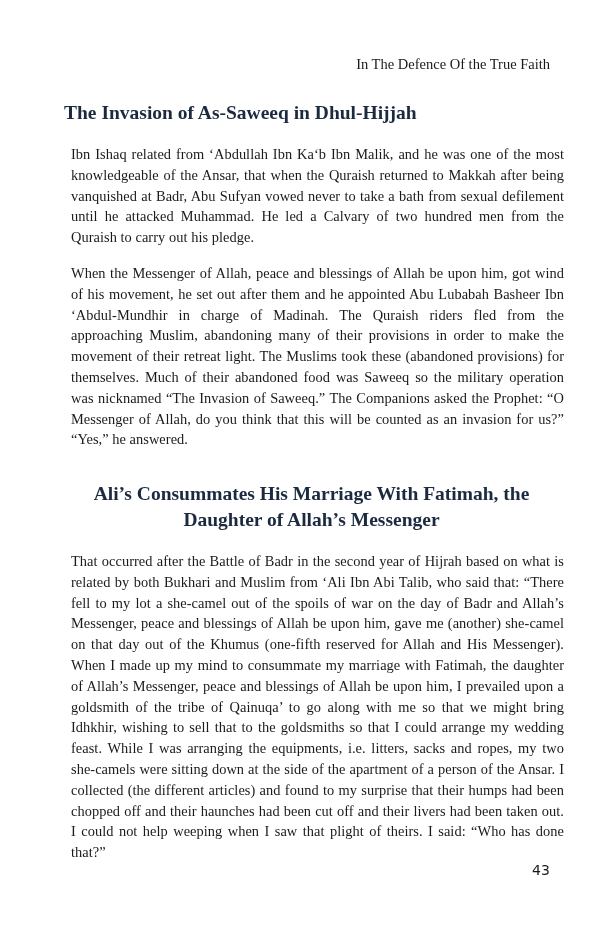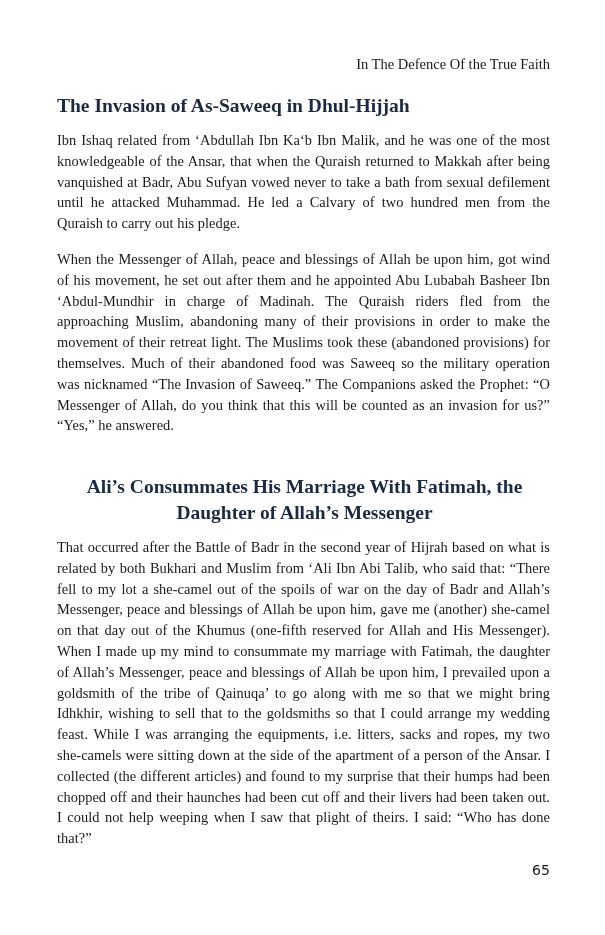--- a/index.html
+++ b/index.html
@@ -6,40 +6,40 @@
   body { width: 605px; height: 935px; position: relative; overflow: hidden; }
   .page { position: absolute; left: 0; top: 0; width: 605px; height: 862px; background: #fff; }
   .running-header {
     position: absolute; top: 56px; right: 55px;
     font-family: "Liberation Serif", serif; font-size: 14.5px; color: #1a1a1a;
     white-space: nowrap;
   }
   .h {
     position: absolute; left: 57px; width: 495px;
     font-family: "Liberation Serif", serif; font-weight: bold;
-    font-size: 19.5px; line-height: 26px; color: #1c2a3f; margin: 0;
+    font-size: 19.5px; line-height: 26px; color: #1c2a3f; margin: 7px;
   }
   .p {
     position: absolute; left: 57px; width: 493px;
     font-family: "Liberation Serif", serif; font-size: 14.4px; line-height: 20.8px;
-    color: #1a1a1a; text-align: justify; margin: 0;
+    color: #1a1a1a; text-align: justify; margin: 14px;
     letter-spacing: 0.05px;
   }
   .pn {
     position: absolute; top: 862px; left: 532px;
     font-family: "DejaVu Sans", sans-serif; font-size: 14px; color: #1a1a1a;
   }
 </style>
 </head>
 <body>
 
 <div class="page">
   <div class="running-header">In The Defence Of the True Faith</div>
 
   <h2 class="h" style="top:93px;">The Invasion of As-Saweeq in Dhul-Hijjah</h2>
   <p class="p" style="top:130px;">Ibn Ishaq related from ‘Abdullah Ibn Ka‘b Ibn Malik, and he was one of the most knowledgeable of the Ansar, that when the Quraish returned to Makkah after being vanquished at Badr, Abu Sufyan vowed never to take a bath from sexual defilement until he attacked Muhammad. He led a Calvary of two hundred men from the Quraish to carry out his pledge.</p>
   <p class="p" style="top:249px;">When the Messenger of Allah, peace and blessings of Allah be upon him, got wind of his movement, he set out after them and he appointed Abu Lubabah Basheer Ibn ‘Abdul-Mundhir in charge of Madinah. The Quraish riders fled from the approaching Muslim, abandoning many of their provisions in order to make the movement of their retreat light. The Muslims took these (abandoned provisions) for themselves. Much of their abandoned food was Saweeq so the military operation was nicknamed “The Invasion of Saweeq.” The Companions asked the Prophet: “O Messenger of Allah, do you think that this will be counted as an invasion for us?” “Yes,” he answered.</p>
 
   <h2 class="h" style="top:474px;text-align:center;">Ali’s Consummates His Marriage With Fatimah, the Daughter of Allah’s Messenger</h2>
   <p class="p" style="top:537px;">That occurred after the Battle of Badr in the second year of Hijrah based on what is related by both Bukhari and Muslim from ‘Ali Ibn Abi Talib, who said that: “There fell to my lot a she-camel out of the spoils of war on the day of Badr and Allah’s Messenger, peace and blessings of Allah be upon him, gave me (another) she-camel on that day out of the Khumus (one-fifth reserved for Allah and His Messenger). When I made up my mind to consummate my marriage with Fatimah, the daughter of Allah’s Messenger, peace and blessings of Allah be upon him, I prevailed upon a goldsmith of the tribe of Qainuqa’ to go along with me so that we might bring Idhkhir, wishing to sell that to the goldsmiths so that I could arrange my wedding feast. While I was arranging the equipments, i.e. litters, sacks and ropes, my two she-camels were sitting down at the side of the apartment of a person of the Ansar. I collected (the different articles) and found to my surprise that their humps had been chopped off and their haunches had been cut off and their livers had been taken out. I could not help weeping when I saw that plight of theirs. I said: “Who has done that?”</p>
 
-  <div class="pn">65</div>
+  <div class="pn">43</div>
 </div>
 
 </body></html>

